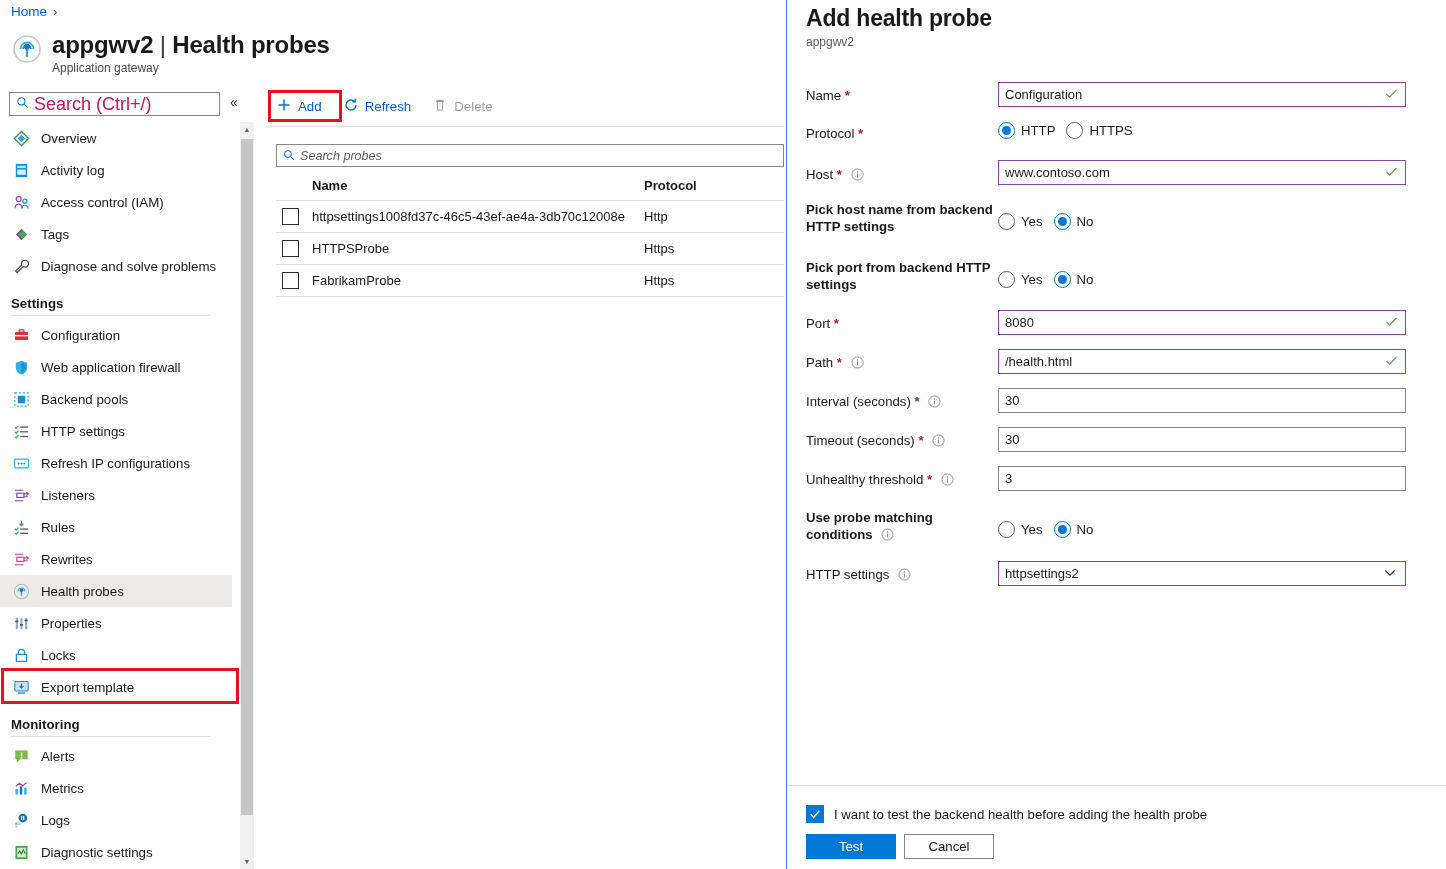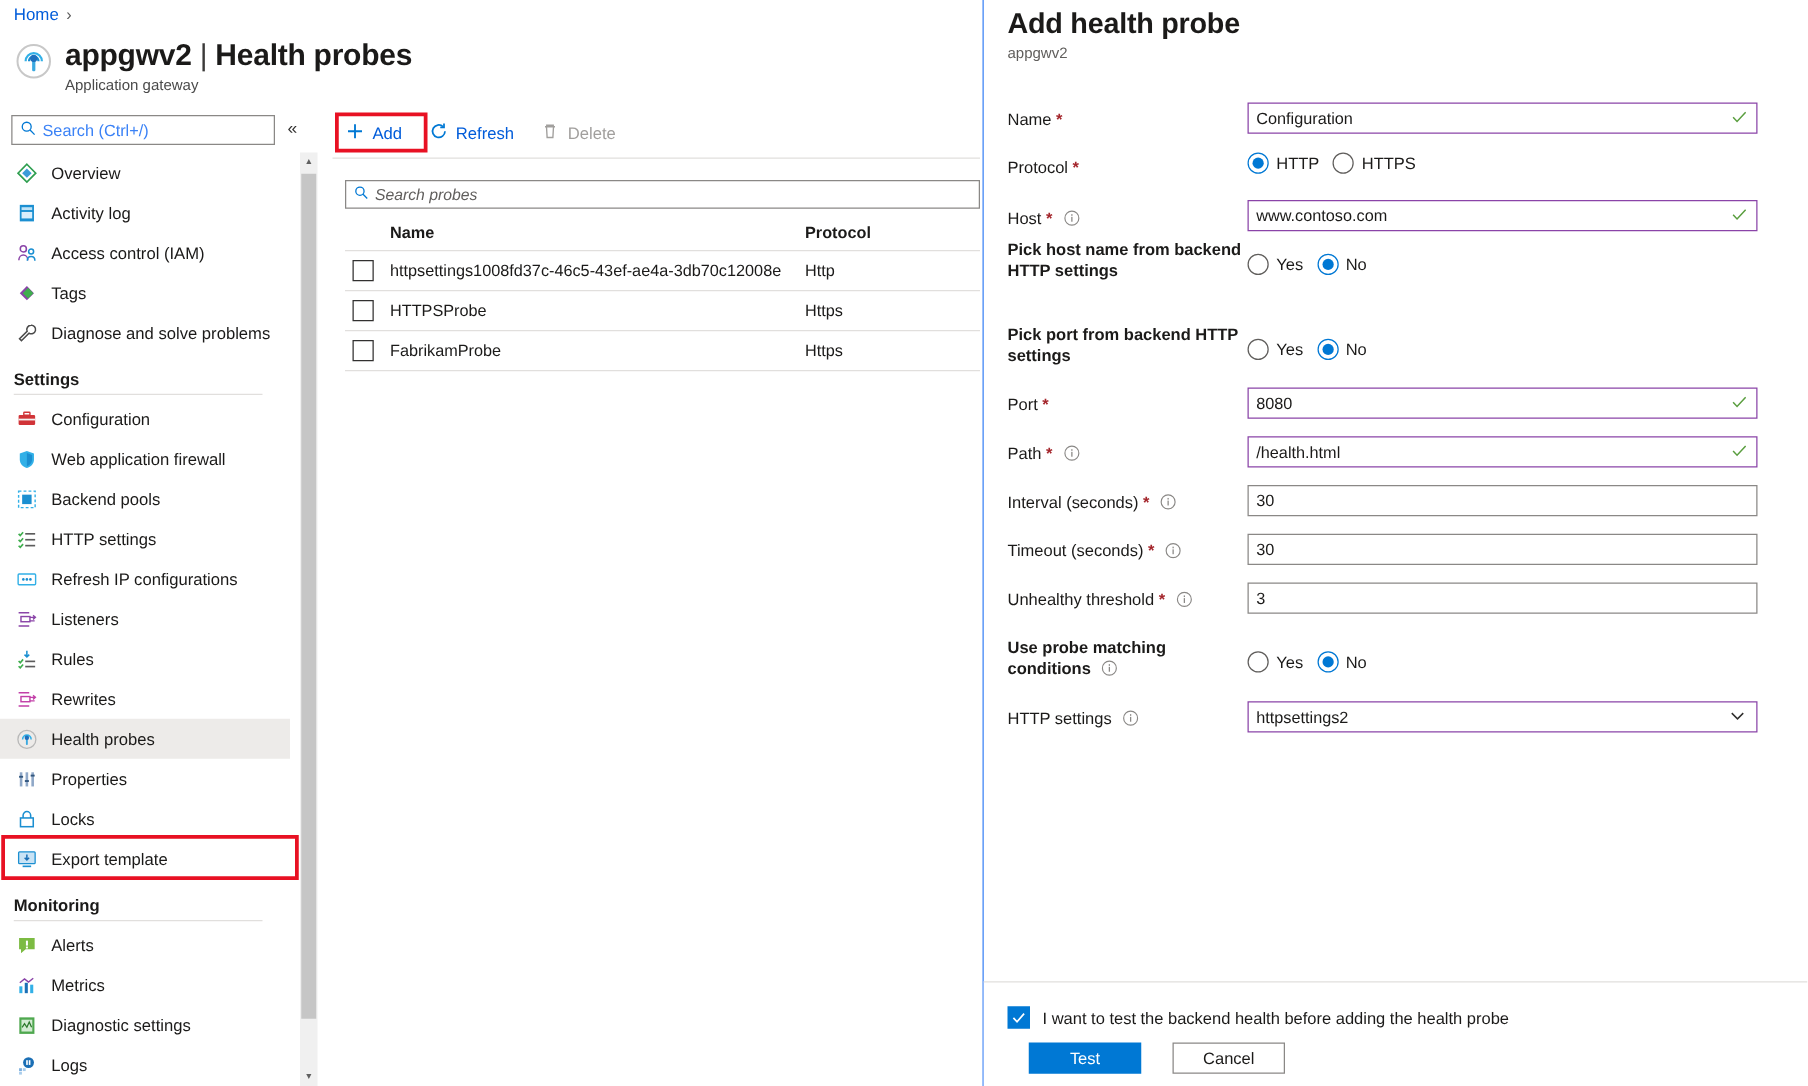--- a/index.html
+++ b/index.html
@@ -46,21 +46,21 @@
   #nav-search-row {
     position: absolute; left: 0; top: 0; width: 240px; height: 34px;
   }
   #nav-search {
     position: absolute; left: 9px; top: 4px;
     width: 211px; height: 24px;
     border: 1px solid #8a8886; background: #fff;
     display: flex; align-items: center; padding: 0 6px;
     font-size: 13px;
   }
-  #nav-search .ph { color: #3b82f6; margin-left: 5px; font-size: 13px; text-align: right; }
+  #nav-search .ph { color: #be185d; margin-left: 5px; font-size: 18px; text-align: right; }
   #collapse-btn {
     position: absolute; left: 230px; top: 7px;
     font-size: 14px; color: #323130; cursor: pointer; line-height: 1;
   }
 
   #nav-list {
     position: absolute; left: 0; top: 34px;
     width: 232px; height: 747px;
     overflow: hidden;
   }
@@ -234,21 +234,21 @@
     flex: 0 0 auto;
   }
   #footer-btns {
     position: absolute; left: 19px; top: 48px;
     display: flex; gap: 8px;
   }
   .btn {
     height: 25px; min-width: 90px; padding: 0 14px;
     font-size: 13.2px; font-family: "Liberation Sans", sans-serif;
     display: flex; align-items: center; justify-content: center;
-    cursor: pointer; border: 1px solid transparent; margin-left: 17px;
+    cursor: pointer; border: 1px solid transparent;
   }
   .btn.primary { background: #0078d4; color: #fff; }
   .btn.secondary { background: #fff; color: #1b1a19; border: 1px solid #8a8886; }
 </style>
 </head>
 <body>
 
 <div id="root">
 
   <div id="breadcrumb">
@@ -510,40 +510,40 @@
             <rect x="11.8" y="8.2" width="2.6" height="7.2" fill="#32b0e7"></rect>
             <path d="M3 6.6 7 3.4l3.4 2.6 4-3.2" fill="none" stroke="#8a44a8" stroke-width="1.2"></path>
           </svg>
         </span>
         <span>Metrics</span>
       </div>
 
       <div class="nav-item">
         <span class="ico">
           <svg width="17" height="17" viewBox="0 0 18 18">
-            <rect x="2.6" y="2" width="12.8" height="14" fill="#4fa84f"></rect>
-            <rect x="4.4" y="4" width="9.2" height="10" fill="#d4ecd4"></rect>
-            <path d="M5 10.4 7 7.4l2 3 2-4.4 2 4.4" fill="none" stroke="#2d7a2d" stroke-width="1.1"></path>
-          </svg>
-        </span>
-        <span>Diagnostic settings</span>
-      </div>
-
-      <div class="nav-item">
-        <span class="ico">
-          <svg width="17" height="17" viewBox="0 0 18 18">
             <circle cx="10.4" cy="6.4" r="4.6" fill="#1b6fb5"></circle>
             <rect x="8.4" y="4.4" width="1.4" height="4" fill="#fff"></rect>
             <rect x="10.6" y="4.4" width="1.4" height="4" fill="#fff"></rect>
             <rect x="2.4" y="11.2" width="2.4" height="2.4" fill="#7aaede"></rect>
             <rect x="5.6" y="11.2" width="2.4" height="2.4" fill="#a9cdec"></rect>
             <rect x="2.4" y="14.2" width="2.4" height="2.4" fill="#a9cdec"></rect>
           </svg>
         </span>
         <span>Logs</span>
+      </div>
+
+      <div class="nav-item">
+        <span class="ico">
+          <svg width="17" height="17" viewBox="0 0 18 18">
+            <rect x="2.6" y="2" width="12.8" height="14" fill="#4fa84f"></rect>
+            <rect x="4.4" y="4" width="9.2" height="10" fill="#d4ecd4"></rect>
+            <path d="M5 10.4 7 7.4l2 3 2-4.4 2 4.4" fill="none" stroke="#2d7a2d" stroke-width="1.1"></path>
+          </svg>
+        </span>
+        <span>Diagnostic settings</span>
       </div>
     </div>
 
     <div id="nav-highlight"></div>
   </div>
 
   <div id="nav-scroll">
     <div class="arrow-up">▲</div>
     <div id="nav-thumb"></div>
     <div class="arrow-down">▼</div>
@@ -683,21 +683,21 @@
             <span>www.contoso.com</span>
             <span class="ok">
               <svg width="13" height="13" viewBox="0 0 14 14">
                   <path d="M1.6 7.4 5 11 12.4 3" fill="none" stroke="#5a9e3f" stroke-width="1.3"></path>
                 </svg>
             </span>
           </div>
         </div>
       </div>
 
-      <div class="frow" style="top:114px;justify-content:flex-end;">
+      <div class="frow" style="top:124px;justify-content:flex-end;">
         <div class="flabel" style="font-weight:600;">
           <span>Pick host name from backend HTTP settings</span>
         </div>
         <div class="fctl" style="padding-top:15px;">
           <div class="radios">
             <label class="radio">
               <span class="rmark"></span>
               <span>Yes</span>
             </label>
             <label class="radio on">

